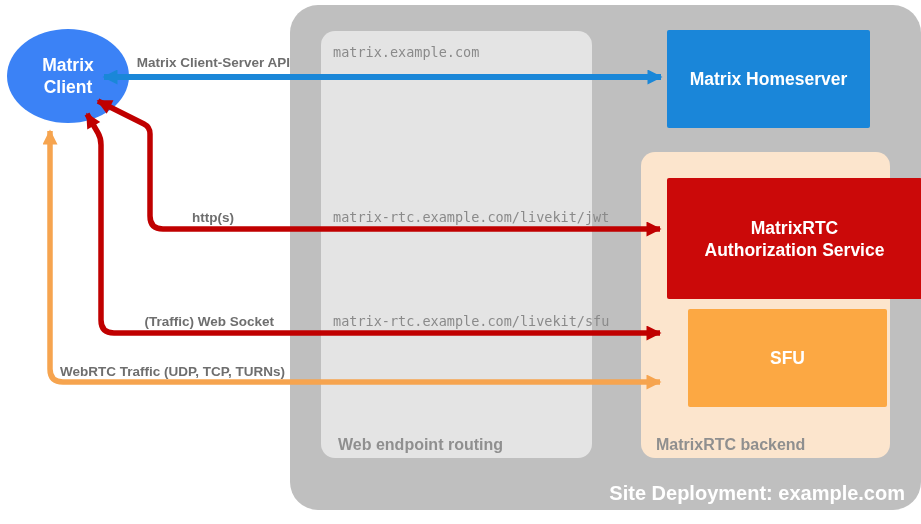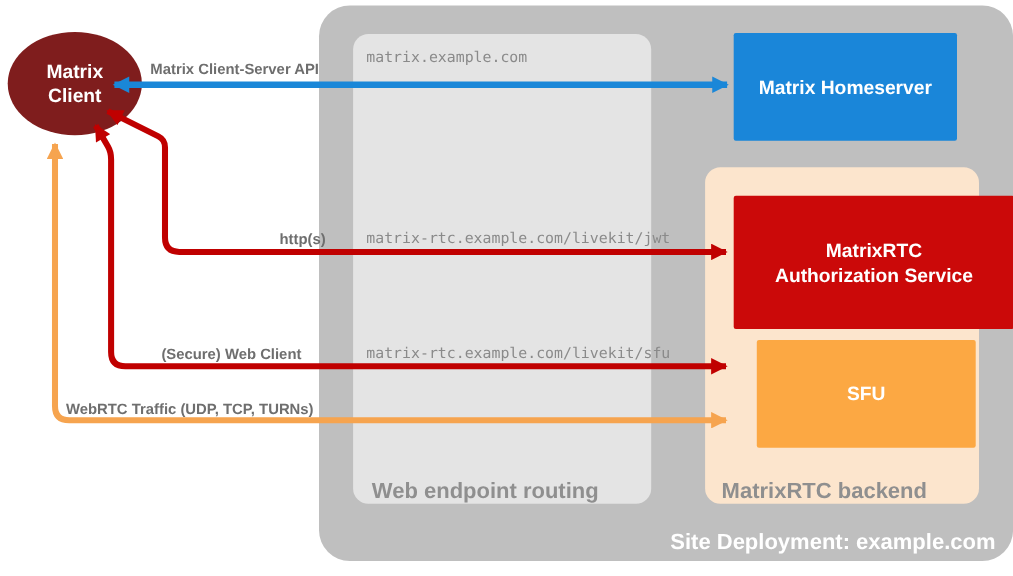--- a/index.html
+++ b/index.html
@@ -12,22 +12,22 @@
   .inner-box{left:321px;top:31px;width:271px;height:427px;background:#e4e4e4;border-radius:14px;}
   .peach-box{left:641px;top:152px;width:249px;height:306px;background:#fce5cd;border-radius:14px;}
   .node{
     position:absolute;display:flex;align-items:center;justify-content:center;
     color:#ffffff;font-weight:bold;font-size:17.5px;line-height:22px;text-align:center;
     border-radius:2px;
   }
   .homeserver{left:667px;top:30px;width:203px;height:98px;background:#1a86d9;}
   .auth{left:667px;top:178px;width:199px;height:121px;background:#cb0909;padding:0 28px;}
   .sfu{left:688px;top:309px;width:199px;height:98px;background:#fca843;}
-  .client-circle{left:7px;top:29px;width:94px;height:94px;background:#7f1d1d;border-radius:50%;padding:0 14px;}
-  .corner-label{position:absolute;font-weight:bold;font-size:20px;color:#8f8f8f;white-space:nowrap;}
+  .client-circle{left:7px;top:29px;width:94px;height:94px;background:#3b82f6;border-radius:50%;padding:0 14px;}
+  .corner-label{position:absolute;font-weight:bold;font-size:16px;color:#8f8f8f;white-space:nowrap;}
   .site-label{position:absolute;right:16px;top:482px;font-weight:bold;font-size:20px;color:#ffffff;white-space:nowrap;}
   .endpoint{
     position:absolute;left:333px;font-family:"DejaVu Sans Mono","Liberation Mono",monospace;
     font-size:13.5px;color:#8a8a8a;white-space:nowrap;
   }
   .arrow-label{position:absolute;font-weight:bold;font-size:13.5px;color:#6e6e6e;white-space:nowrap;}
   .arrows{position:absolute;left:0;top:0;width:921px;height:524px;pointer-events:none;}
 </style>
 </head>
 <body>
@@ -55,22 +55,22 @@
   </div>
   <div class="node client-circle">
     <span>Matrix Client</span>
   </div>
 
   <div class="endpoint" style="top:44px;">matrix.example.com</div>
   <div class="endpoint" style="top:209px;">matrix-rtc.example.com/livekit/jwt</div>
   <div class="endpoint" style="top:313px;">matrix-rtc.example.com/livekit/sfu</div>
 
   <div class="arrow-label" style="left:115px;top:55px;width:175px;text-align:right;">Matrix Client-Server API</div>
-  <div class="arrow-label" style="left:153px;top:210px;width:120px;text-align:right;padding-left:23px;">http(s)</div>
-  <div class="arrow-label" style="left:114px;top:314px;width:160px;text-align:right;">(Secure) Web Client</div>
+  <div class="arrow-label" style="left:153px;top:210px;width:120px;text-align:center;">http(s)</div>
+  <div class="arrow-label" style="left:114px;top:314px;width:160px;text-align:right;">(Traffic) Web Socket</div>
   <div class="arrow-label" style="left:60px;top:364px;width:214px;text-align:right;">WebRTC Traffic (UDP, TCP, TURNs)</div>
 
   <svg class="arrows" viewBox="0 0 921 524" xmlns="http://www.w3.org/2000/svg">
     <defs>
       <marker id="ah-blue" viewBox="0 0 10 10" refX="9" refY="5" markerWidth="17" markerHeight="15" markerUnits="userSpaceOnUse" orient="auto-start-reverse">
         <path d="M0 0 L10 5 L0 10 z" fill="#1a87d8"></path>
       </marker>
       <marker id="ah-red" viewBox="0 0 10 10" refX="9" refY="5" markerWidth="17" markerHeight="15" markerUnits="userSpaceOnUse" orient="auto-start-reverse">
         <path d="M0 0 L10 5 L0 10 z" fill="#c00000"></path>
       </marker>

